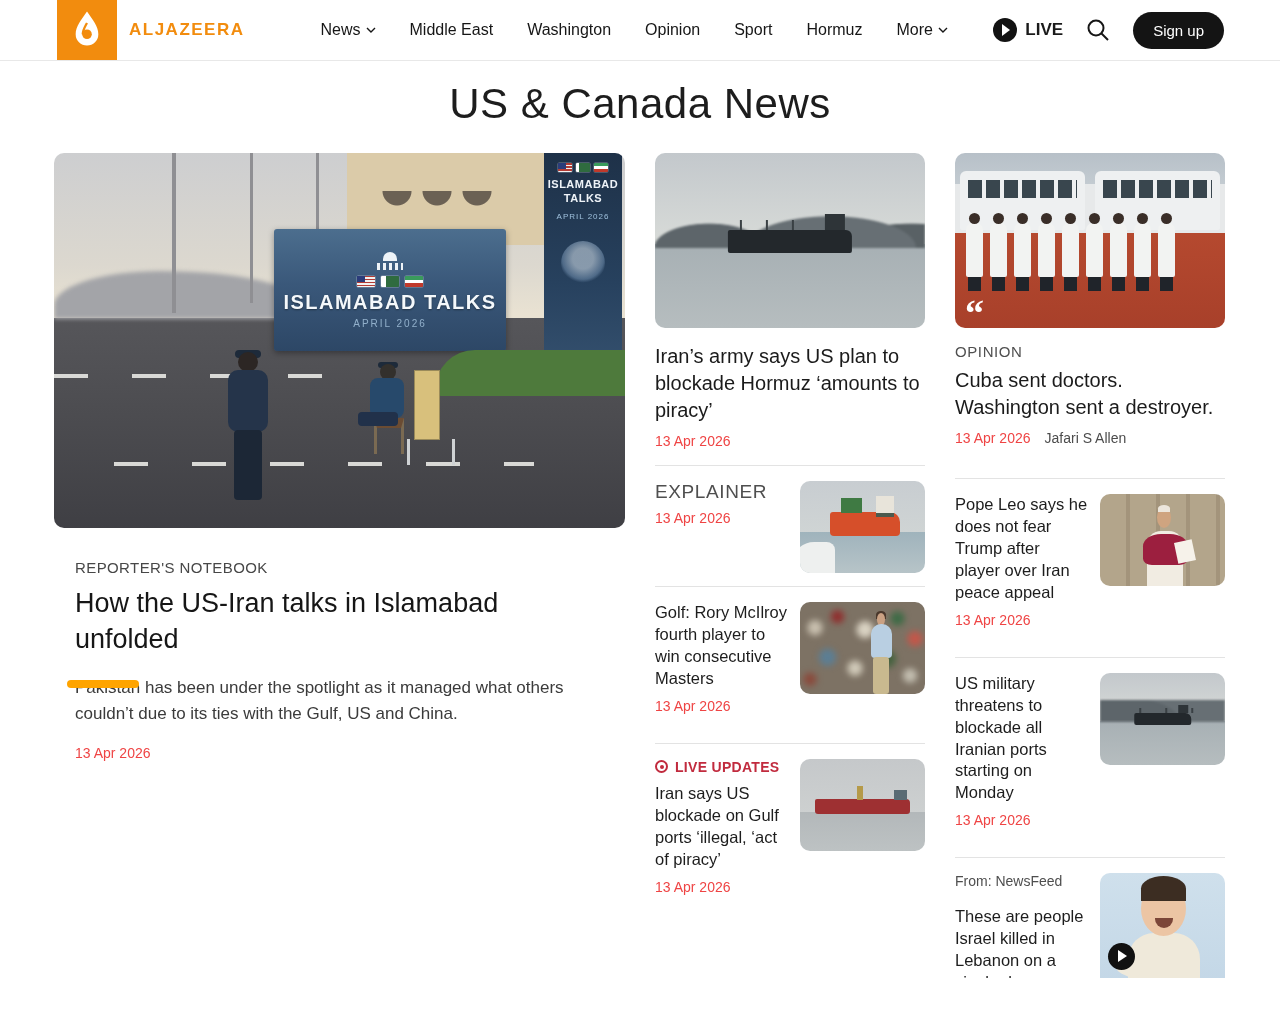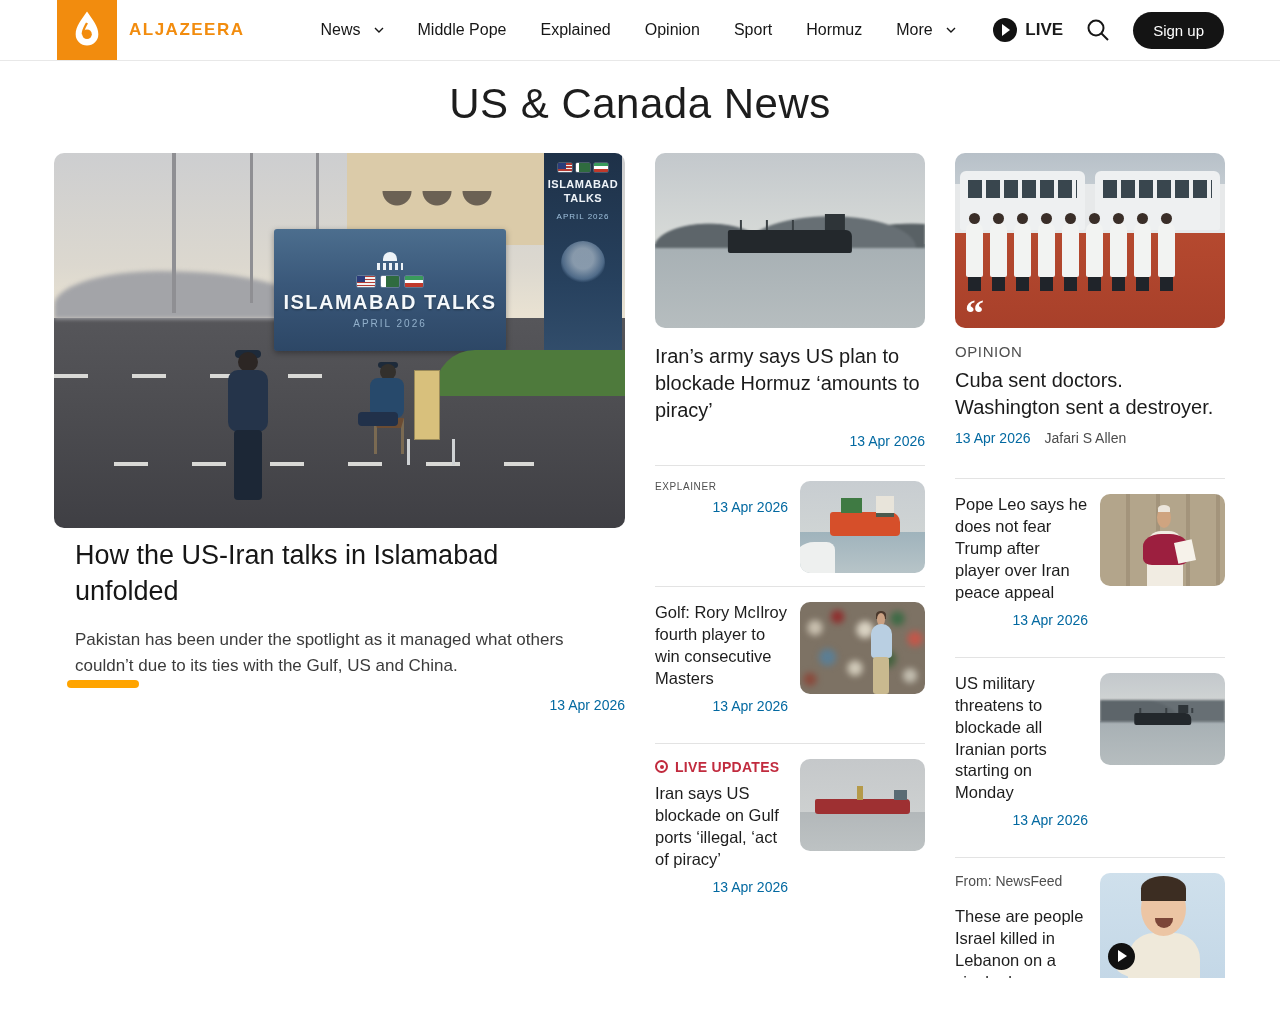--- a/index.html
+++ b/index.html
@@ -5,37 +5,37 @@
   * { margin:0; padding:0; box-sizing:border-box; }
   html,body { background:#fff; }
   body { font-family:"Liberation Sans","DejaVu Sans",sans-serif; color:#1a1a1a; }
   .page { position:relative; width:1280px; height:978px; overflow:hidden; background:#fff; margin:0 auto; }
 
   
   .topbar { position:relative; height:61px; border-bottom:1px solid #e8e8e8; display:flex; align-items:center; }
   .logo-sq { width:60px; height:60px; margin-left:57px; background:#f28c0e; display:flex; align-items:center; justify-content:center; }
   .brand { color:#f28c0e; font-weight:bold; font-size:17px; letter-spacing:1.5px; margin-left:12px; }
   .main-nav { display:flex; align-items:center; gap:34px; margin-left:76px; }
-  .nav-item { display:flex; align-items:center; gap:13px; font-size:16px; font-weight:500; color:#161616; cursor:pointer; white-space:nowrap; }
+  .nav-item { display:flex; align-items:center; gap:5px; font-size:16px; font-weight:500; color:#161616; cursor:pointer; white-space:nowrap; }
   .chev { width:10px; height:6px; }
   .header-right { margin-left:auto; display:flex; align-items:center; gap:22px; margin-right:56px; }
   .live-btn { display:flex; align-items:center; gap:8px; font-weight:bold; font-size:17px; cursor:pointer; }
   .play-circle { width:24px; height:24px; border-radius:50%; background:#121212; position:relative; }
   .play-circle::after { content:""; position:absolute; left:9px; top:6px; border-left:8px solid #fff; border-top:6px solid transparent; border-bottom:6px solid transparent; }
   .search-btn { width:26px; height:26px; cursor:pointer; }
   .signup-btn { background:#141414; color:#fff; font-size:15px; font-weight:500; border:none; border-radius:20px; padding:10px 20px; cursor:pointer; }
 
   
   .page-title { text-align:center; font-size:42px; font-weight:300; color:#1d1d1d; margin:19px 0 25px; letter-spacing:.5px; }
 
   
   .content { display:grid; grid-template-columns:571px 270px 270px; column-gap:30px; margin:0 55px 0 54px; }
   .divider { height:1px; background:#e3e3e3; }
-  .kicker { font-size:10px; color:#4f4f4f; letter-spacing:.6px; margin-bottom:7px; }
-  .date { font-size:14px; color:#0369a1;text-align:right; }
+  .kicker { font-size:19px; color:#4f4f4f; letter-spacing:.6px; margin-bottom:7px; }
+  .date { font-size:14px; color:#ef4444; }
   .row { display:flex; gap:12px; padding:15px 0 13px; }
   .row-text { flex:1; min-width:0; }
   .row-title { font-size:16.5px; line-height:1.33; font-weight:500; color:#1d1d1d; cursor:pointer; margin-bottom:8px; }
   .thumb { flex:0 0 125px; width:125px; height:92px; border-radius:10px; overflow:hidden; position:relative; cursor:pointer; }
 
   
   .hero-media { position:relative; width:571px; height:375px; border-radius:10px; overflow:hidden; cursor:pointer; }
   .hero-bar { position:absolute; left:13px; top:527px; width:72px; height:8px; border-radius:4px; background:#ffa400; }
   .hero-kicker { font-size:15px; color:#474747; letter-spacing:.4px; margin:31px 0 0 21px; }
   .hero-title { font-size:27px; line-height:1.33; font-weight:500; color:#161616; margin:10px 0 0 21px; max-width:480px; cursor:pointer; }
@@ -175,24 +175,24 @@
     </div>
     <div class="brand">ALJAZEERA</div>
     <nav class="main-nav">
       <div class="nav-item">
         <span>News</span>
         <svg class="chev" viewBox="0 0 10 6">
             <polyline points="1,1 5,5 9,1" fill="none" stroke="#161616" stroke-width="1.4"></polyline>
           </svg>
       </div>
       <div class="nav-item">
-          <span>Middle Pope</span>
-        </div>
-      <div class="nav-item">
-          <span>Explained</span>
+          <span>Middle East</span>
+        </div>
+      <div class="nav-item">
+          <span>Washington</span>
         </div>
       <div class="nav-item">
           <span>Opinion</span>
         </div>
       <div class="nav-item">
           <span>Sport</span>
         </div>
       <div class="nav-item">
           <span>Hormuz</span>
         </div>
@@ -262,20 +262,21 @@
             <div class="of-chair"></div>
             <div class="of-cap"></div>
             <div class="of-head"></div>
             <div class="of-body"></div>
             <div class="of-legs"></div>
           </div>
           <div class="h-sign"></div>
         </div>
         <div class="hero-bar"></div>
       </div>
+      <div class="hero-kicker">REPORTER'S NOTEBOOK</div>
       <h2 class="hero-title">How the US-Iran talks in Islamabad unfolded</h2>
       <p class="hero-desc">Pakistan has been under the spotlight as it managed what others couldn’t due to its ties with the Gulf, US and China.</p>
       <div class="date hero-date">13 Apr 2026</div>
     </div>
 
     <div class="col">
       <div class="lead-media sc-ship-dark">
         <div class="mounts"></div>
         <div class="vessel"></div>
       </div>

